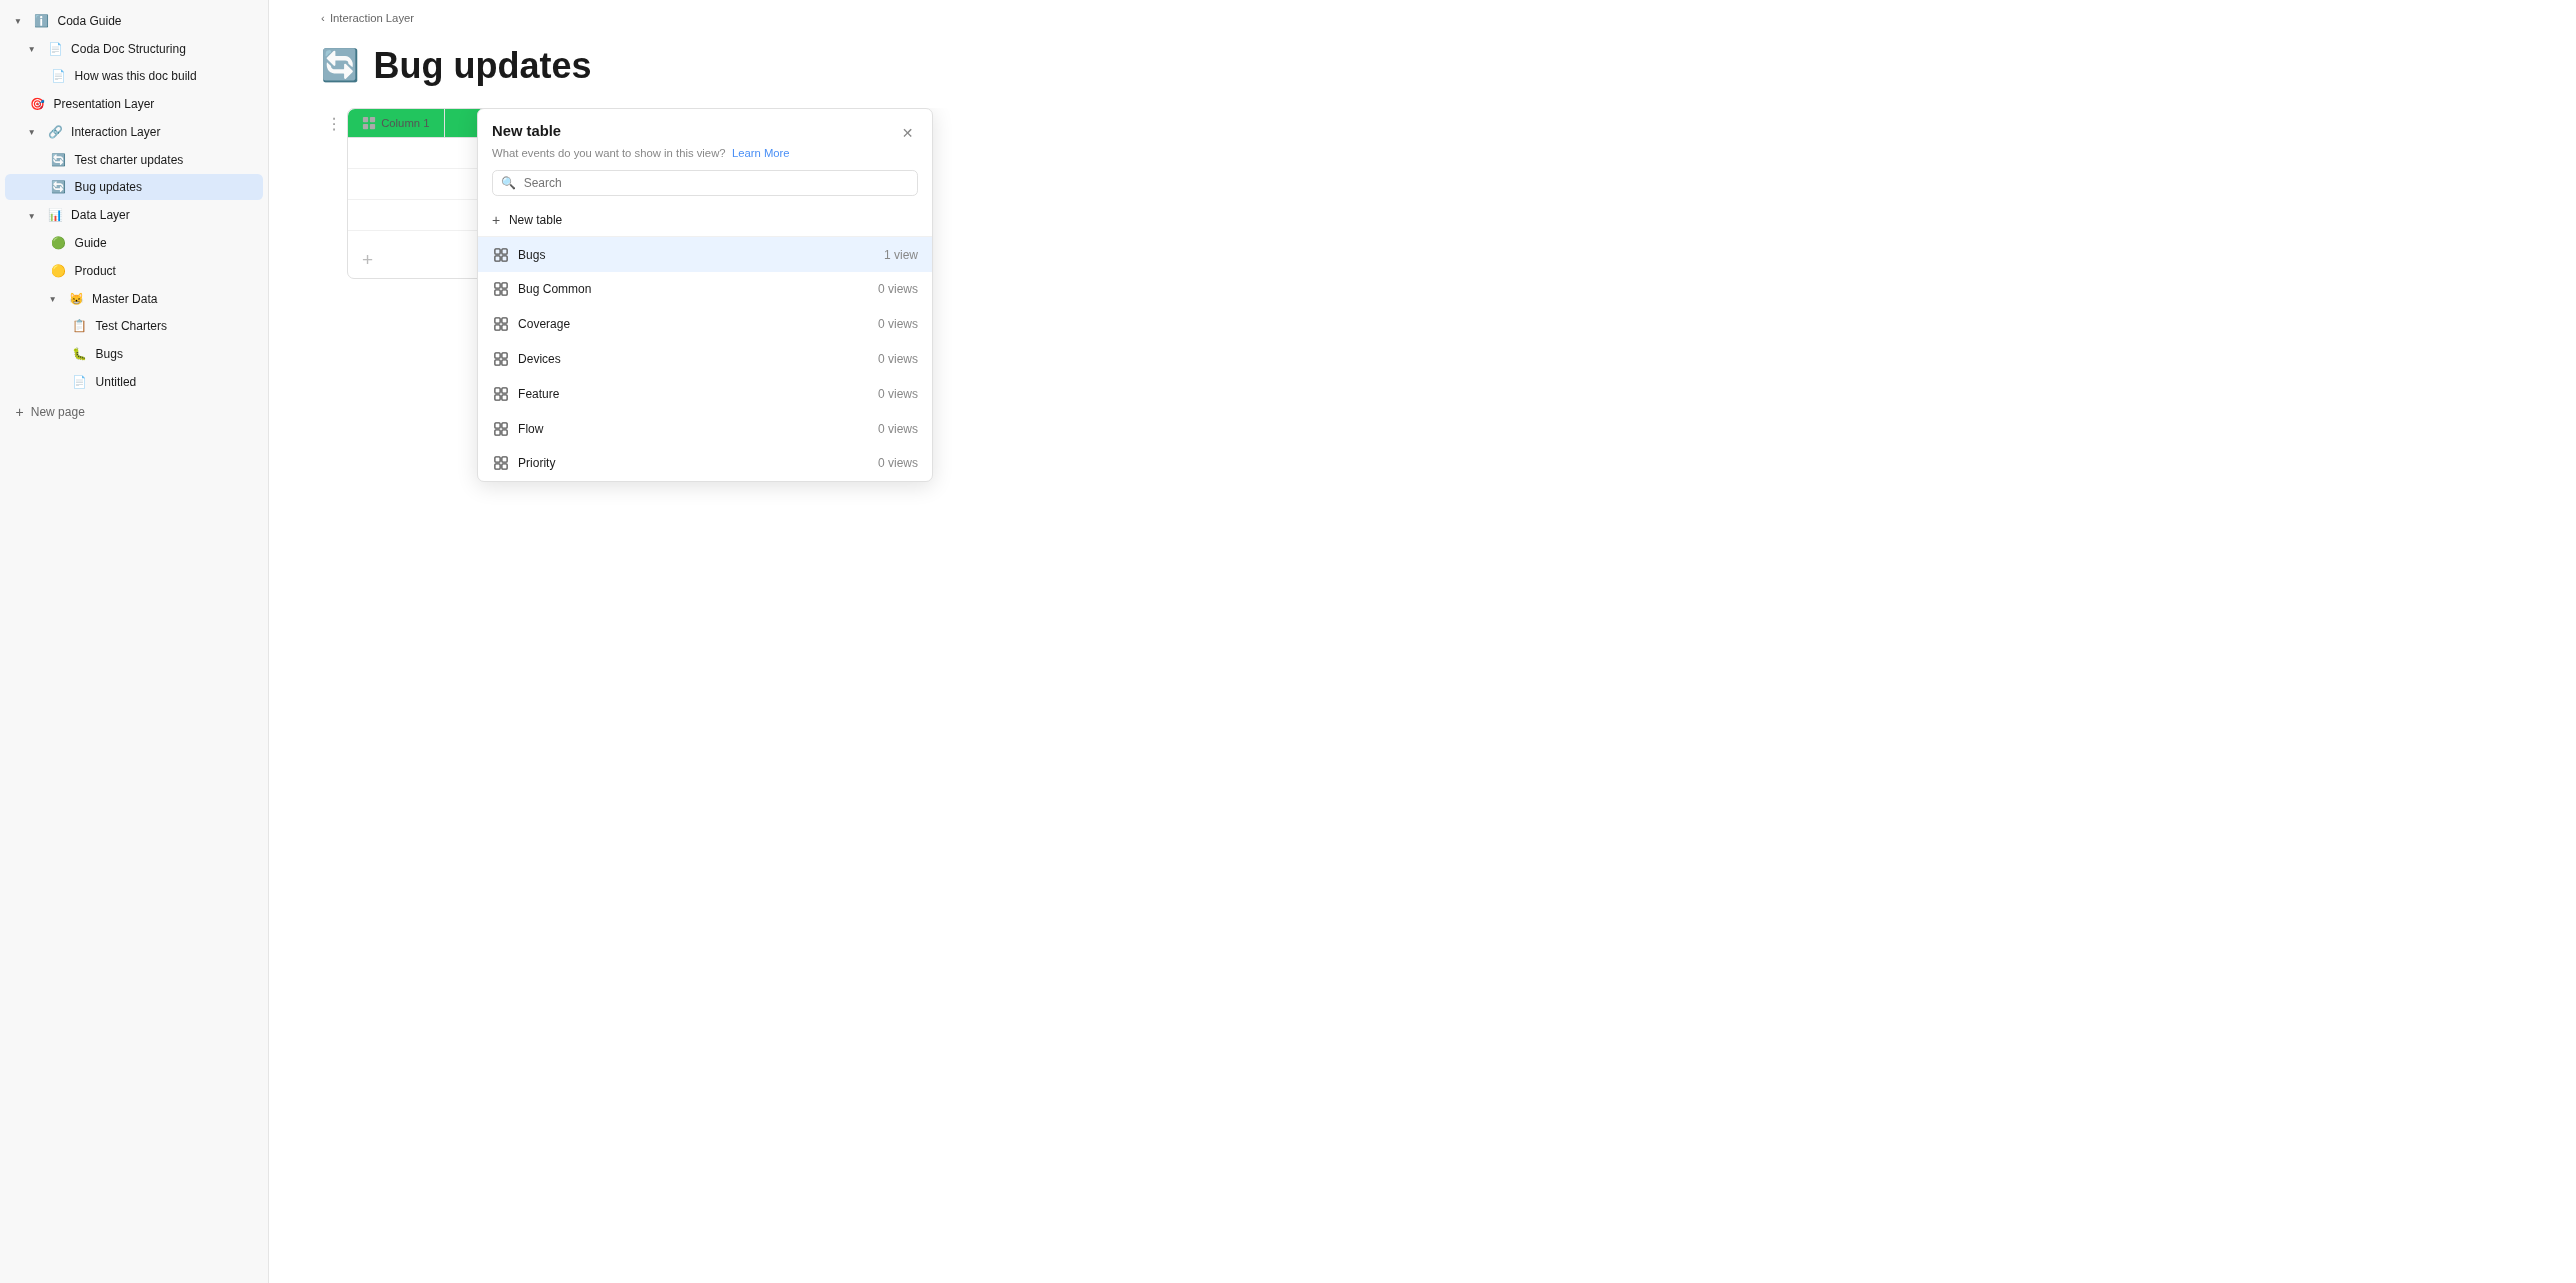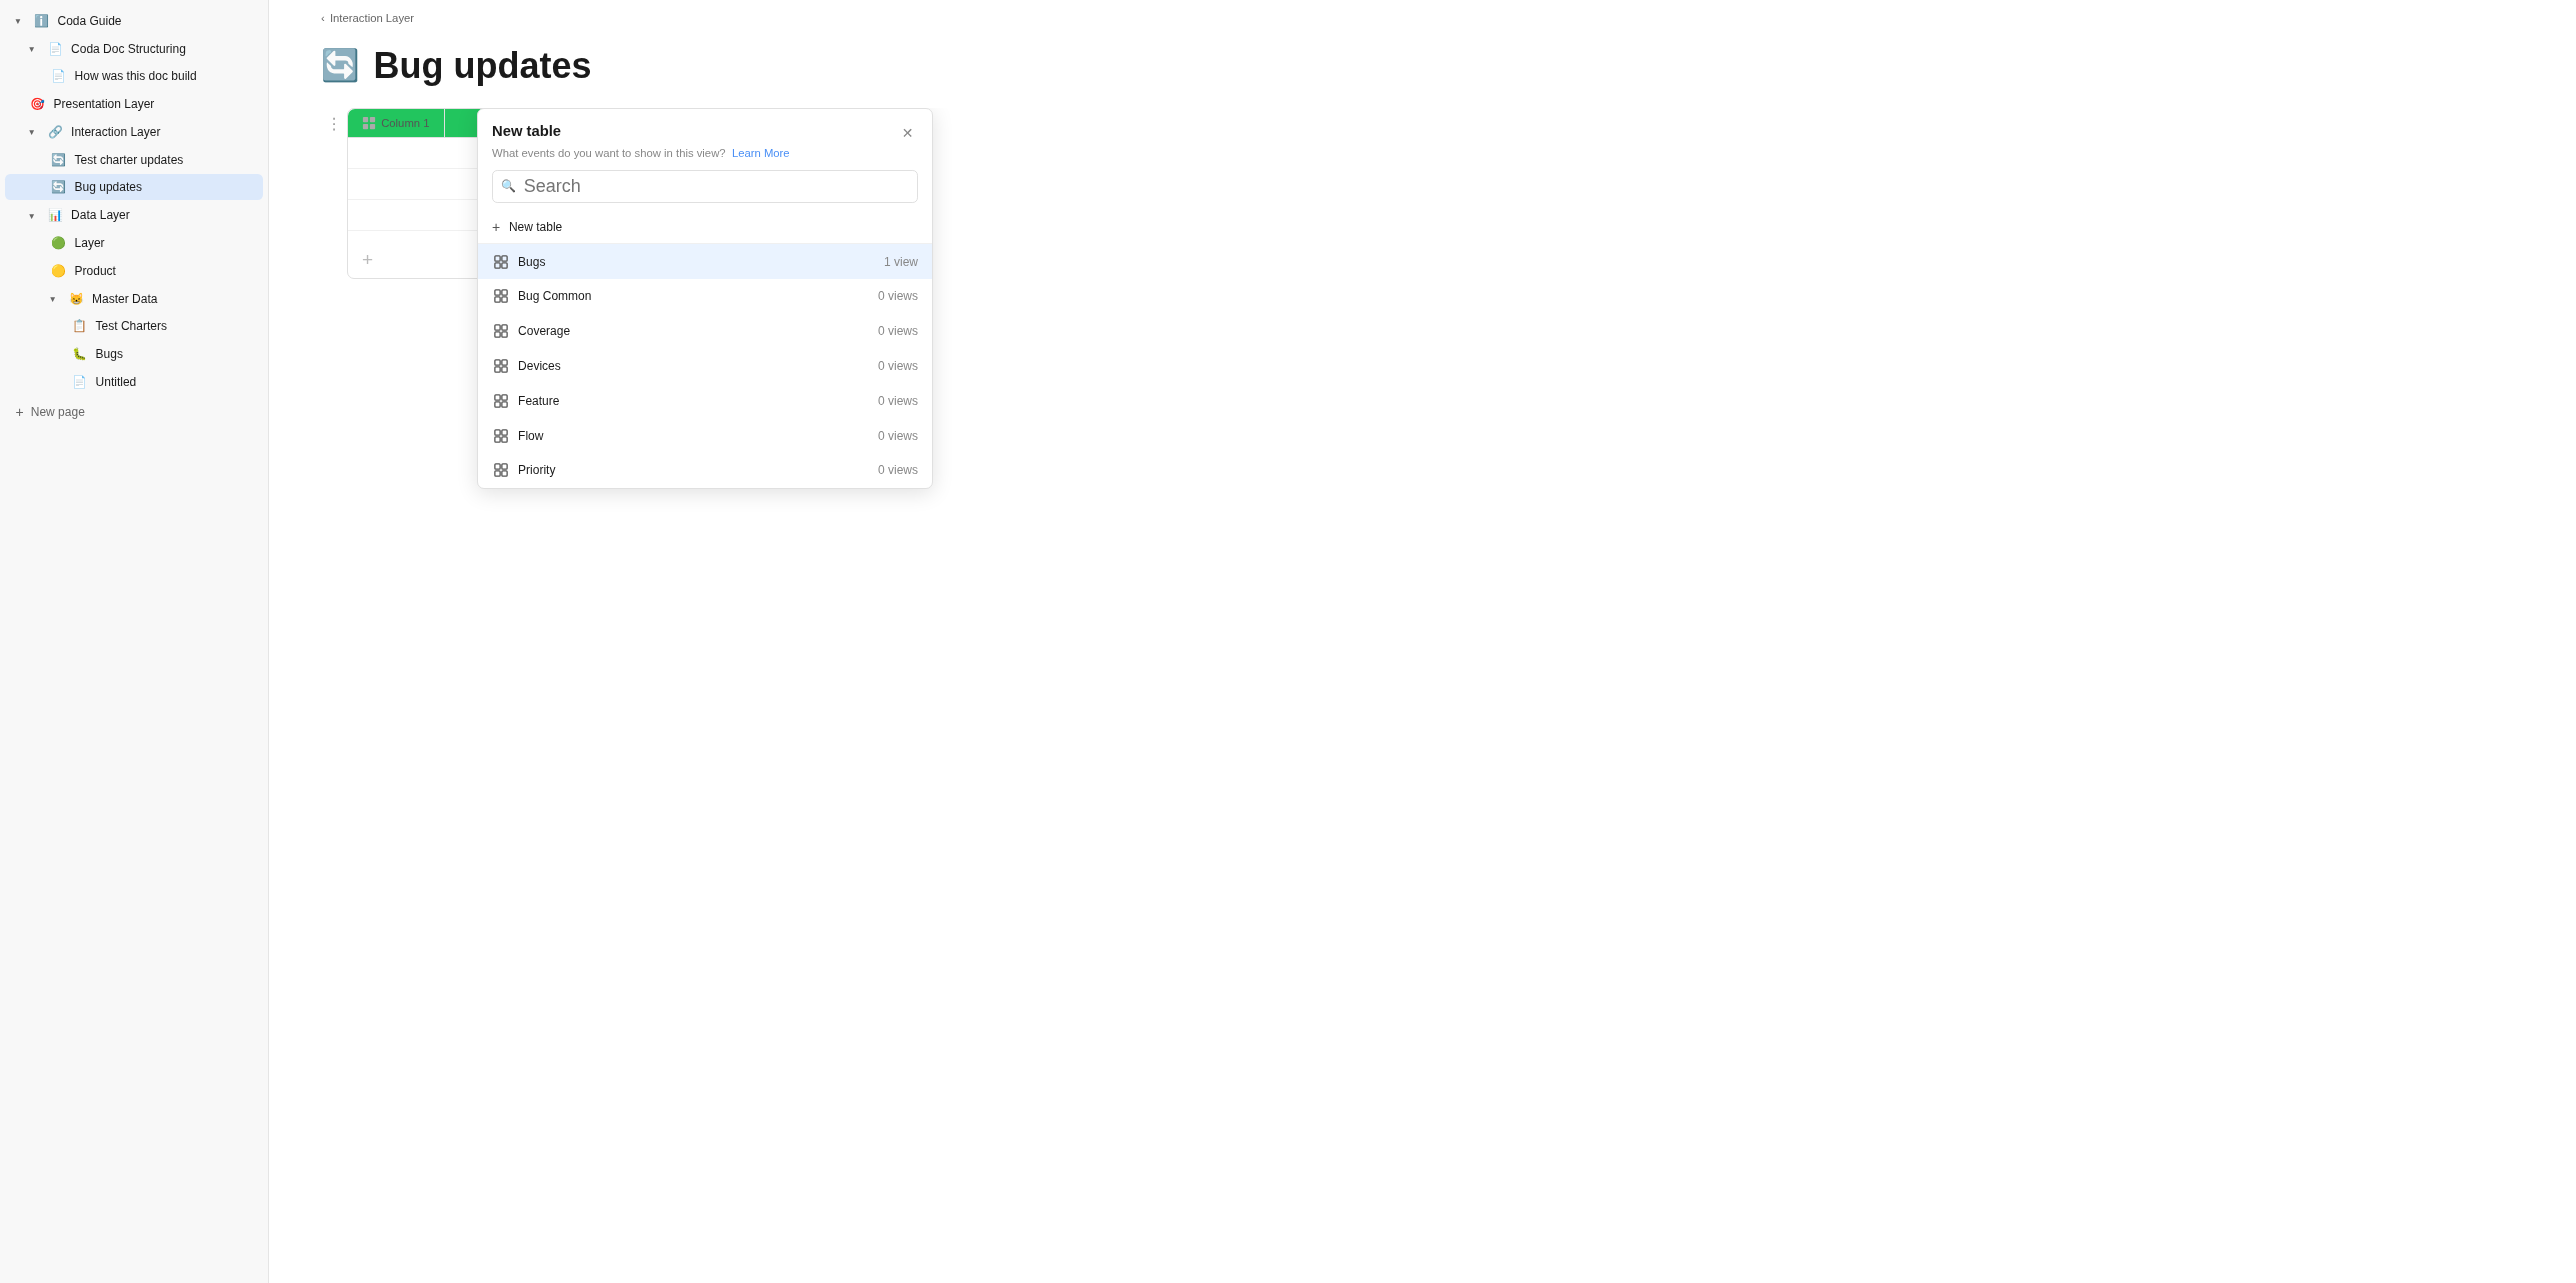--- a/index.html
+++ b/index.html
@@ -222,21 +222,21 @@
       display: flex;
       align-items: center;
       border: 0.9px solid #e0e0e0;
       border-radius: 5.2px;
       padding: 5.2px 8.7px;
       gap: 7px;
     }
     .search-bar input {
       border: none;
       outline: none;
-      font-size: 18px;
+      font-size: 12px;
       flex: 1;
       color: #333;
     }
     .search-icon { color: #999; font-size: 12px; }
 
     .dropdown-list {
       list-style: none;
       max-height: 295px;
       overflow-y: auto;
     }
@@ -326,21 +326,21 @@
   </div>
 
   <div class="sidebar-item indent-1">
     <span class="chevron">▾</span>
     <span class="sidebar-icon">📊</span>
     <span>Data Layer</span>
   </div>
 
   <div class="sidebar-item indent-2">
     <span class="sidebar-icon">🟢</span>
-    <span>Layer</span>
+    <span>Guide</span>
   </div>
 
   <div class="sidebar-item indent-2">
     <span class="sidebar-icon">🟡</span>
     <span>Product</span>
   </div>
 
   <div class="sidebar-item indent-2">
     <span class="chevron">▾</span>
     <span class="sidebar-icon">😸</span>

